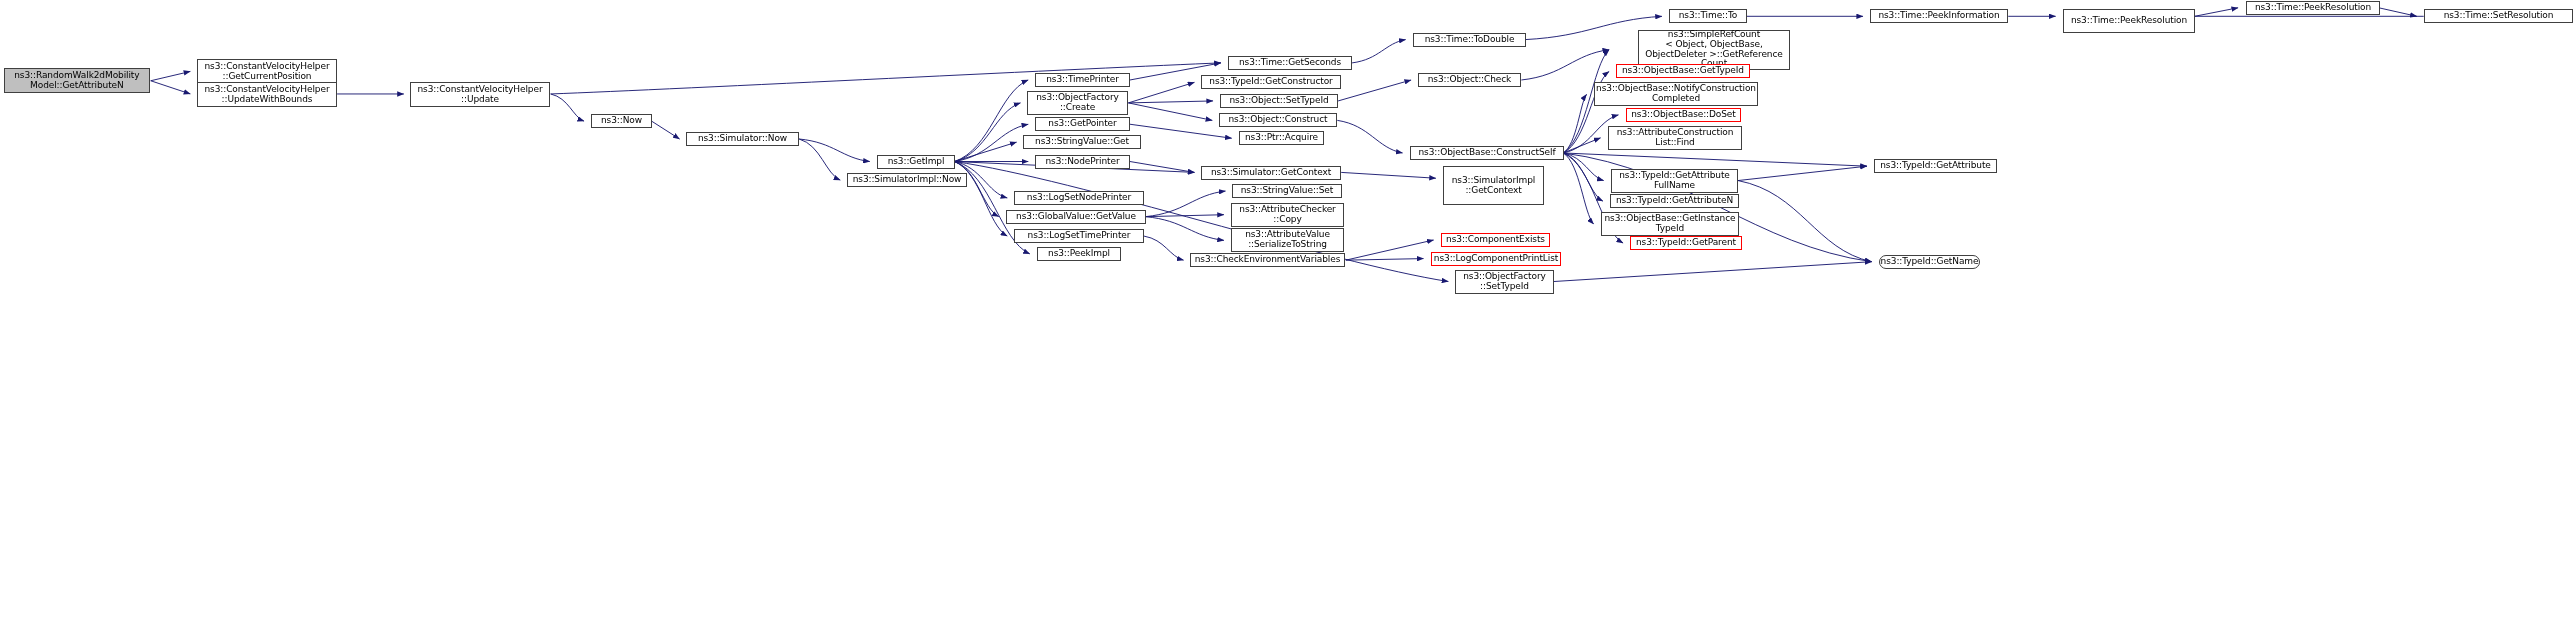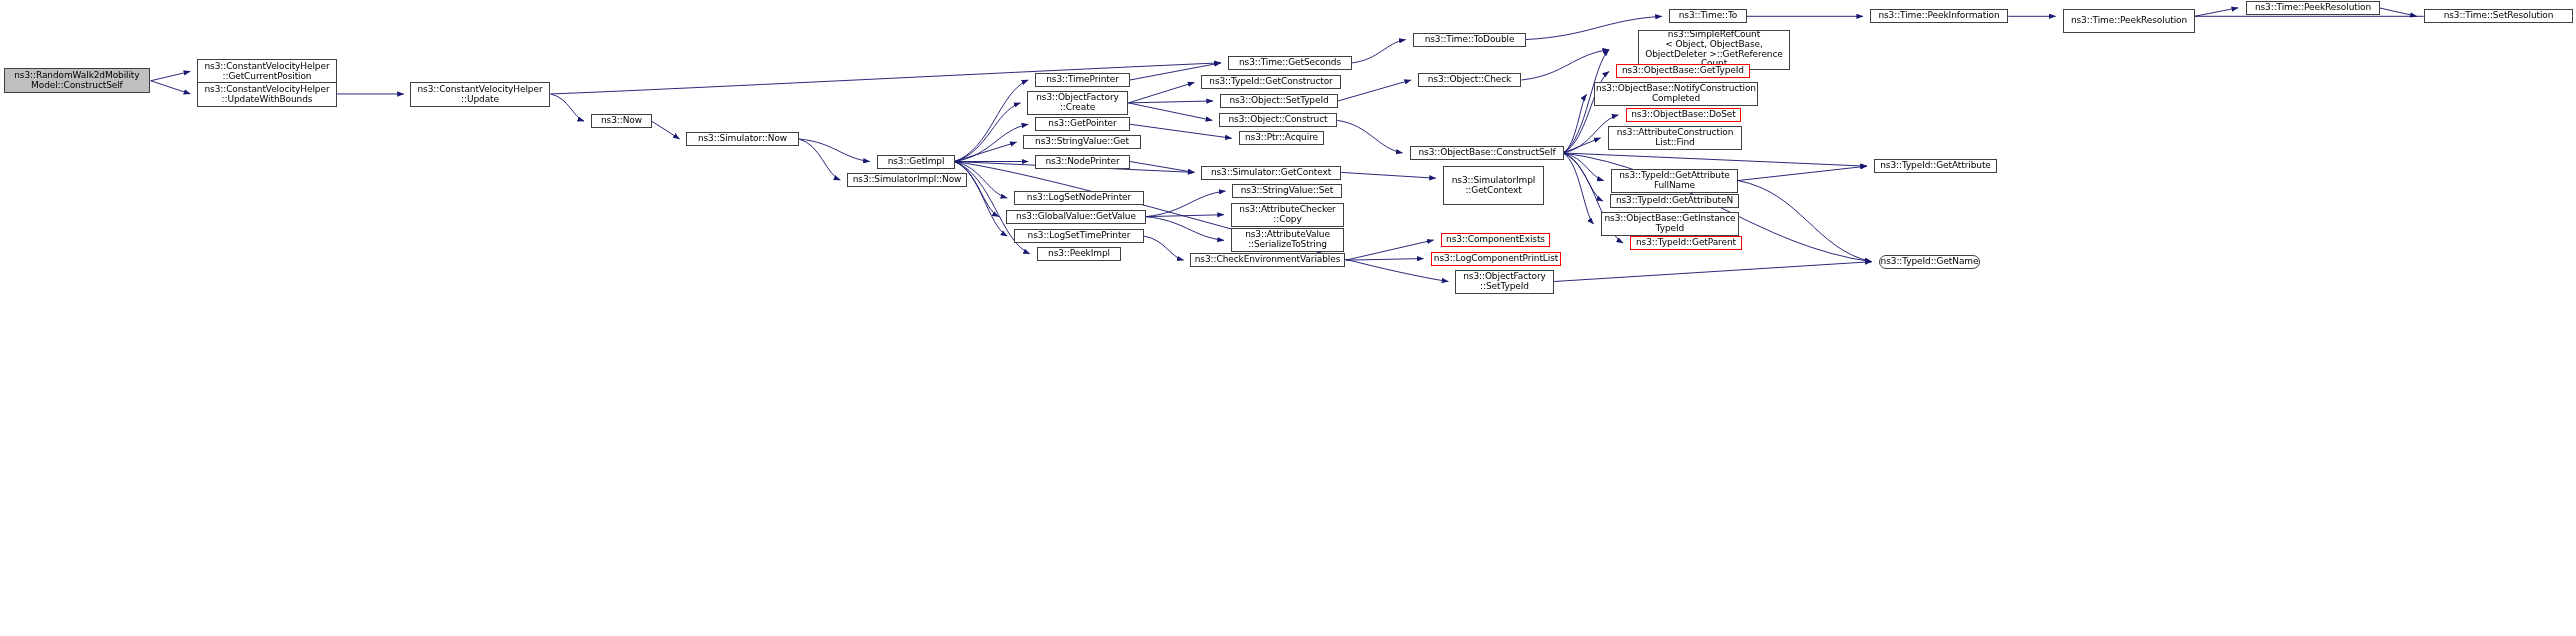--- a/index.html
+++ b/index.html
@@ -99,21 +99,21 @@
         <path d="M2012,197 C2050.7,214.4 2059.3,295.6 2089,313" marker-end="url(#ah)"></path>
         <path d="M2012,197 L2403,214" marker-end="url(#ah)"></path>
         <path d="M2012,197 C2172,218 2258,316 2409,337" marker-end="url(#ah)"></path>
         <path d="M2237,232.5 L2403,214" marker-end="url(#ah)"></path>
         <path d="M2237,232.5 C2318.45,248.175 2336.55,321.325 2409,337" marker-end="url(#ah)"></path>
         <path d="M2000,362.5 L2409,337" marker-end="url(#ah)"></path>
       </g>
   </svg>
   <div id="node-layer">
       <div class="node root" style="left: 3.9px; top: 68px; width: 146px; height: 25px;">ns3::RandomWalk2dMobility
-Model::ConstructSelf</div>
+Model::GetAttributeN</div>
       <div class="node" style="left: 197px; top: 59px; width: 140px; height: 25px;">ns3::ConstantVelocityHelper
 ::GetCurrentPosition</div>
       <div class="node" style="left: 197px; top: 82px; width: 140px; height: 25px;">ns3::ConstantVelocityHelper
 ::UpdateWithBounds</div>
       <div class="node" style="left: 410px; top: 82px; width: 140px; height: 25px;">ns3::ConstantVelocityHelper
 ::Update</div>
       <div class="node" style="left: 591px; top: 114px; width: 61px; height: 14px;">ns3::Now</div>
       <div class="node" style="left: 686px; top: 132px; width: 113px; height: 14px;">ns3::Simulator::Now</div>
       <div class="node" style="left: 877px; top: 155px; width: 78px; height: 14px;">ns3::GetImpl</div>
       <div class="node" style="left: 847px; top: 173px; width: 120px; height: 14px;">ns3::SimulatorImpl::Now</div>

